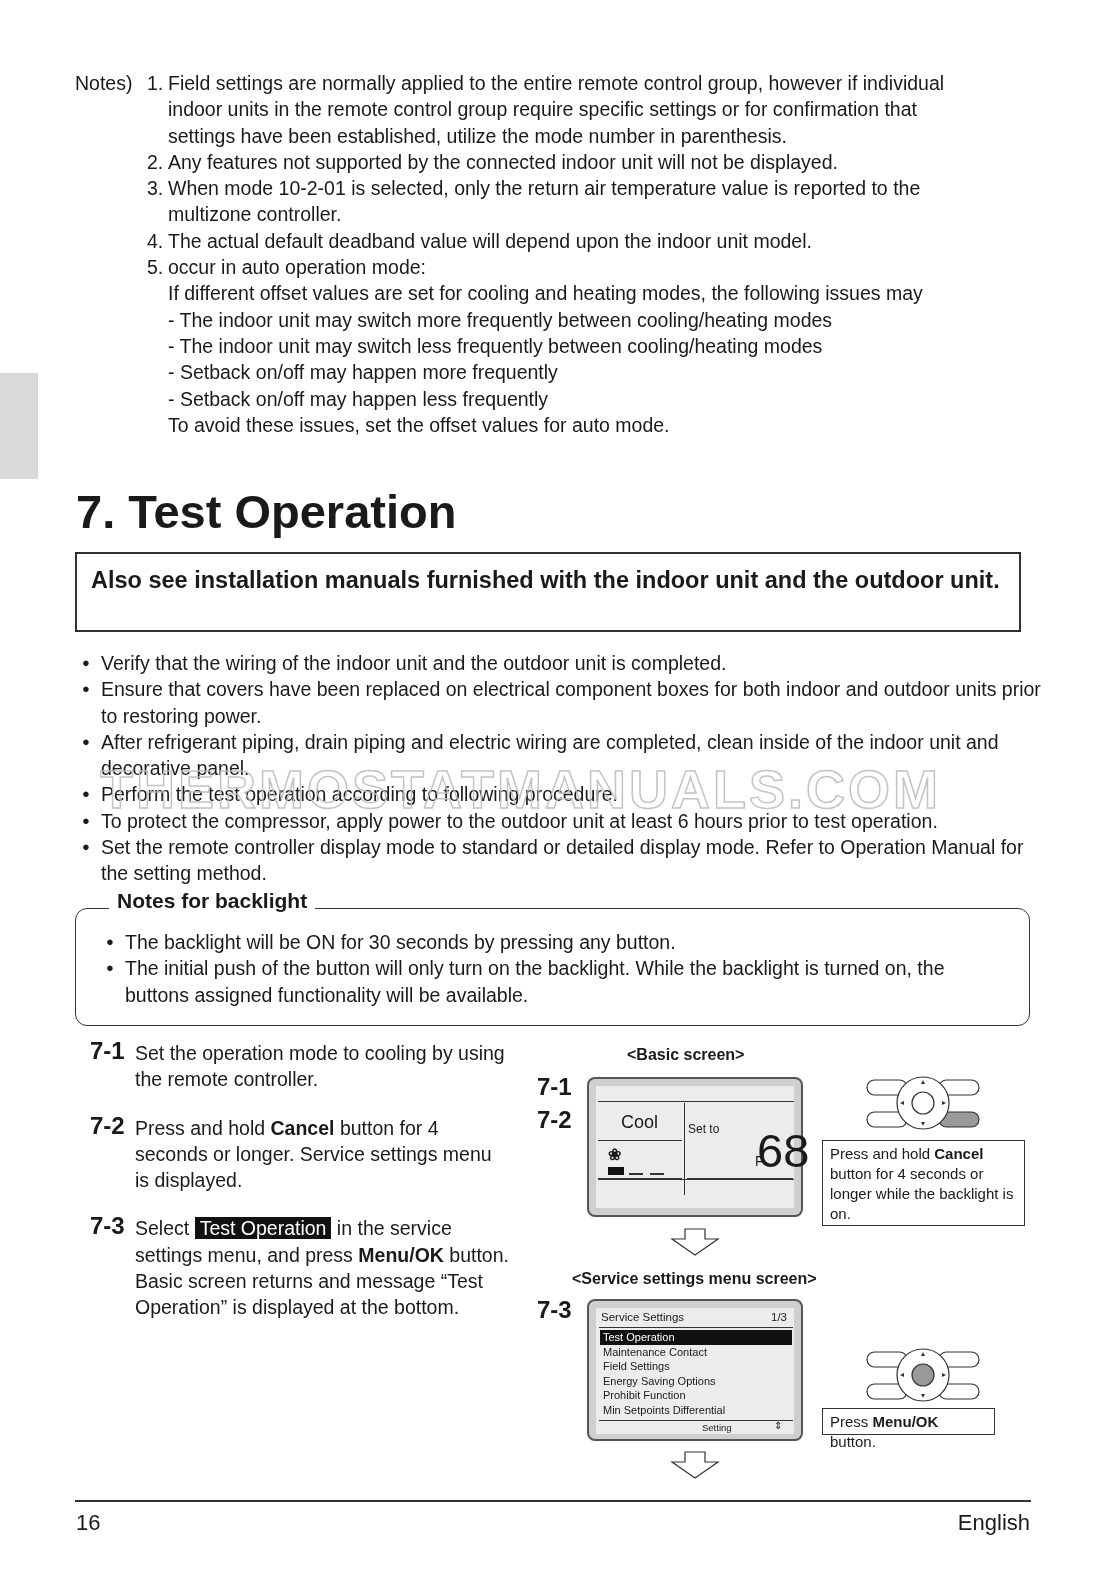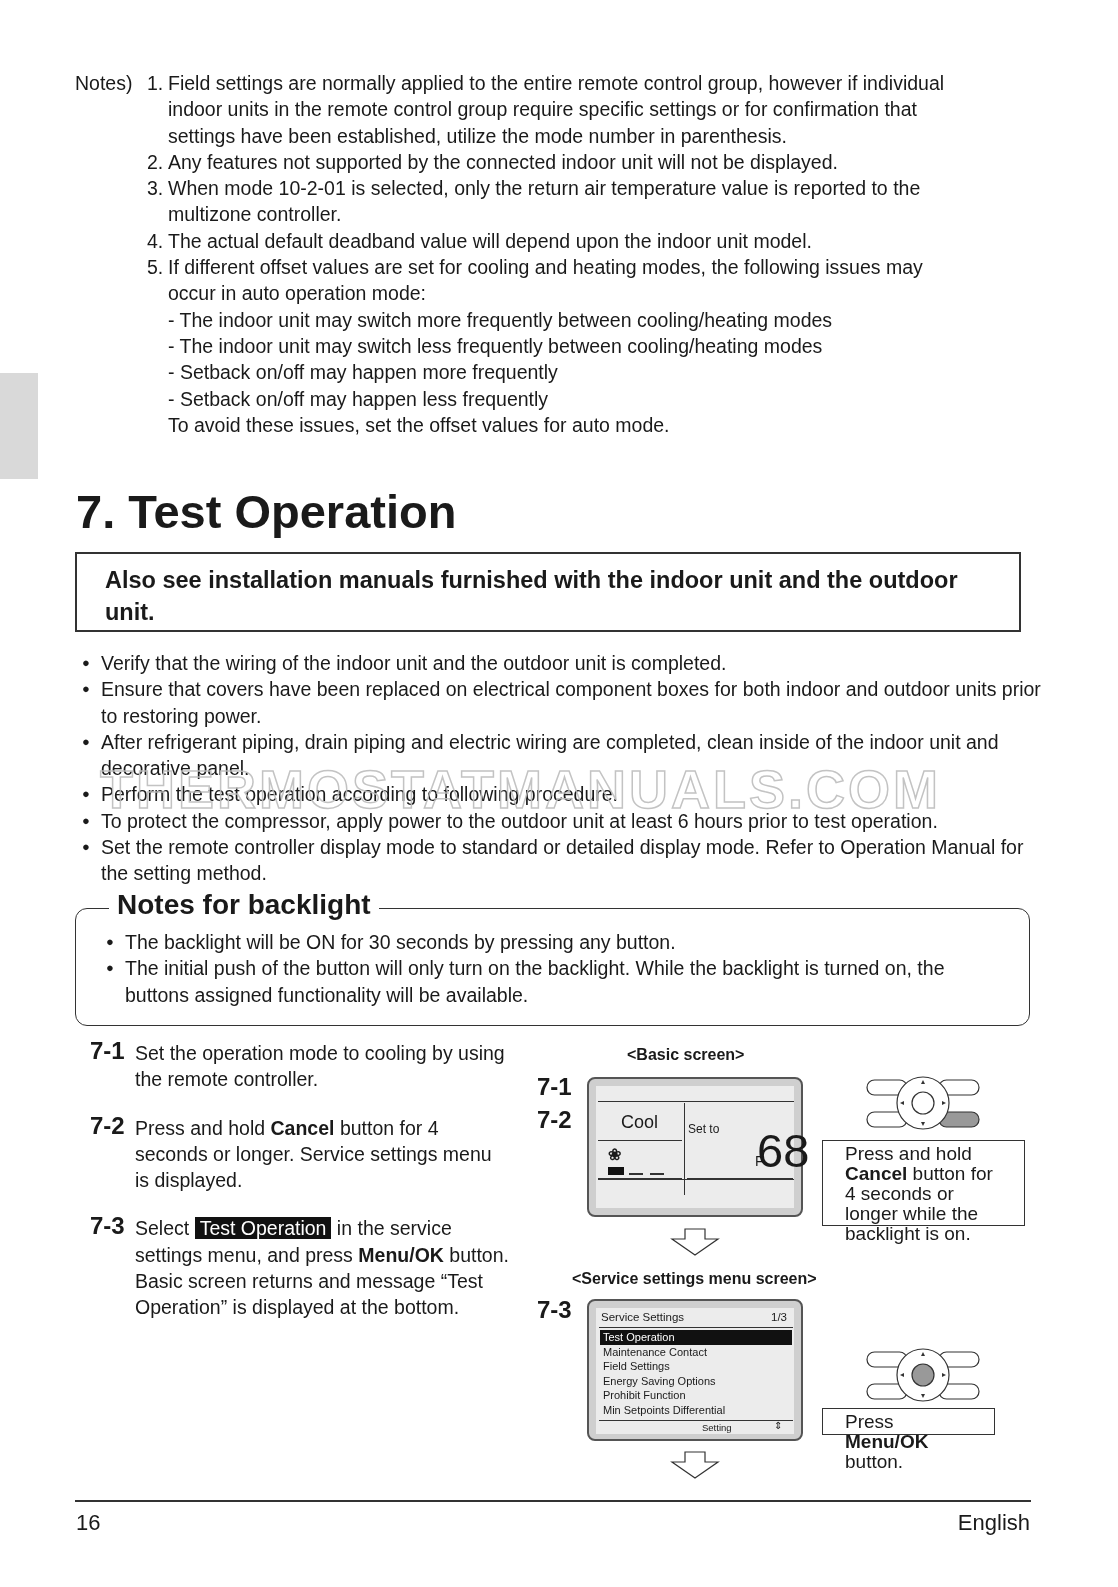--- a/index.html
+++ b/index.html
@@ -9,52 +9,52 @@
   .side-tab { left: 0; top: 373px; width: 38px; height: 106px; background: #d9d9d9; }
 
   .notes { left: 75px; top: 70px; width: 1000px; font-size: 19.5px; line-height: 26.3px; }
   .notes .lbl { position: absolute; left: 0; top: 0; }
   .notes .item { position: relative; padding-left: 93px; }
   .notes .num { position: absolute; left: 72px; }
 
   .h1 { left: 76px; top: 484px; font-size: 47px; font-weight: bold; }
 
   .callout { left: 75px; top: 552px; width: 946px; height: 80px; border: 2px solid #333;
-             padding: 10px 28px; box-sizing: border-box; font-weight: bold; font-size: 23.5px; line-height: 32px; }
+             padding: 10px 14px; box-sizing: border-box; font-weight: bold; font-size: 23.5px; line-height: 32px; }
 
   .bullets { left: 82px; top: 650px; width: 960px; font-size: 19.5px; line-height: 26.3px; }
   .bullets .b { position: relative; padding-left: 19px; }
   .bullets .b::before { content: "\25CF"; position: absolute; left: 0; top: 0; font-size: 13px; }
 
   .watermark { left: 100px; top: 758px; font-size: 54px; font-weight: bold; letter-spacing: 3px;
                color: transparent; -webkit-text-stroke: 1.5px #bdbdbd; opacity: .9; pointer-events: none; text-align: center; }
 
   .backlight { left: 75px; top: 908px; width: 955px; height: 118px; border: 1.5px solid #333;
                border-radius: 12px; box-sizing: border-box; }
   .backlight .title { position: absolute; left: 33px; top: -20px; background: #fff; padding: 0 8px;
-                      font-size: 28px; font-weight: bold; }
+                      font-size: 21px; font-weight: bold; }
   .backlight .list { position: absolute; left: 30px; top: 20px; font-size: 19.5px; line-height: 26.3px; }
   .backlight .b { position: relative; padding-left: 19px; }
   .backlight .b::before { content: "\25CF"; position: absolute; left: 0; top: 0; font-size: 13px; }
 
   .steps { left: 90px; top: 1040px; width: 420px; font-size: 19.5px; line-height: 26.3px; }
   .step { position: relative; padding-left: 45px; margin-bottom: 22px; }
   .step .sn { position: absolute; left: 0; top: -2px; font-weight: bold; font-size: 24px; }
   .hl { background: #111; color: #fff; padding: 0 5px; }
 
   .caption { font-size: 16px; font-weight: bold; }
   .slabel { font-weight: bold; font-size: 24px; }
 
   .lcd { border: 2px solid #555; border-radius: 8px; background: #cfcfcf; box-sizing: border-box; }
   .lcd .inner { position: absolute; background: #ececec; }
 
   .menu-row { font-size: 11px; line-height: 14.5px; padding-left: 3px; }
   .menu-row.sel { background: #111; color: #fff; }
 
-  .infobox { border: 1.5px solid #333; background: #fff; box-sizing: border-box; font-size: 19px; line-height: 20px; padding: 3px 22px; }
+  .infobox { border: 1.5px solid #333; background: #fff; box-sizing: border-box; font-size: 15px; line-height: 20px; padding: 3px 7px; }
 
   .footer-rule { left: 75px; top: 1500px; width: 956px; height: 1.5px; background: #333; }
   .pgnum { left: 76px; top: 1510px; font-size: 22px; }
   .lang { right: 88px; top: 1510px; font-size: 22px; }
 </style>
 </head>
 <body>
 
 <div class="abs side-tab"></div>
 
@@ -74,22 +74,22 @@
     <span class="num">3.</span>
     <div>When mode 10-2-01 is selected, only the return air temperature value is reported to the</div>
     <div>multizone controller.</div>
   </div>
   <div class="item">
     <span class="num">4.</span>
     <div>The actual default deadband value will depend upon the indoor unit model.</div>
   </div>
   <div class="item">
     <span class="num">5.</span>
+    <div>occur in auto operation mode:</div>
     <div>If different offset values are set for cooling and heating modes, the following issues may</div>
-    <div>occur in auto operation mode:</div>
     <div>- The indoor unit may switch more frequently between cooling/heating modes</div>
     <div>- The indoor unit may switch less frequently between cooling/heating modes</div>
     <div>- Setback on/off may happen more frequently</div>
     <div>- Setback on/off may happen less frequently</div>
     <div>To avoid these issues, set the offset values for auto mode.</div>
   </div>
 </div>
 
 <div class="abs h1">7. Test Operation</div>
 

